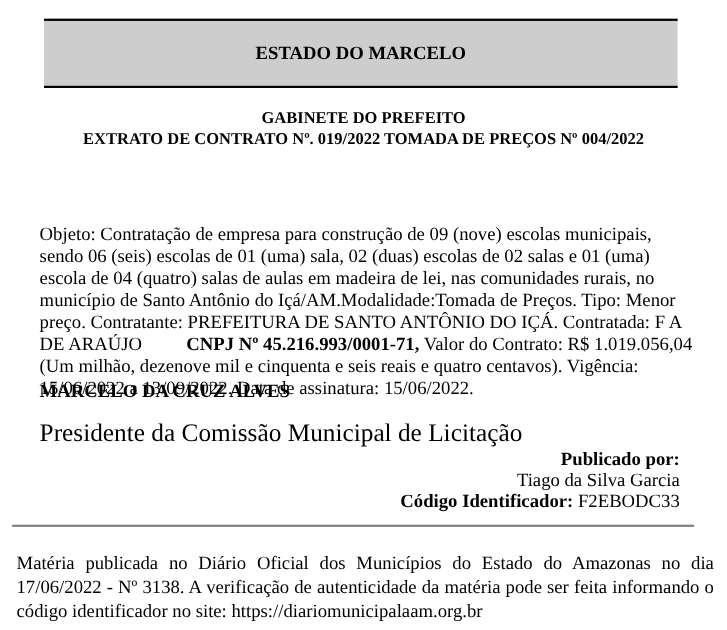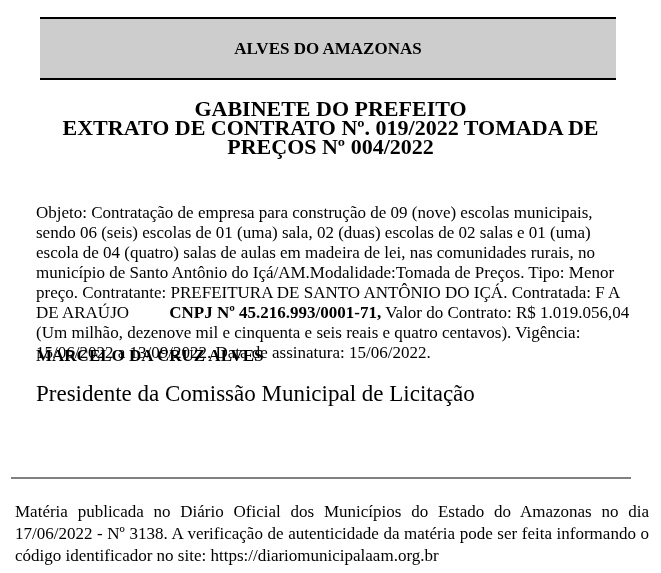--- a/index.html
+++ b/index.html
@@ -32,21 +32,21 @@
     font-size: 17px;
     line-height: 19px;
   }
   .doc-title {
     position: absolute;
     left: 30px;
     top: 99px;
     width: 601px;
     text-align: center;
     font-weight: bold;
-    font-size: 22px;
+    font-size: 15px;
     line-height: 19px;
   }
   .body-par {
     position: absolute;
     left: 36px;
     top: 186px;
     width: 596px;
     font-size: 17px;
     line-height: 20px;
     text-align: left;
@@ -91,31 +91,36 @@
     margin-top: 16px;
   }
   .b { font-weight: bold; margin-left: 36px; }
 </style>
 </head>
 <body>
 
 <div class="page">
 
   <div class="header-box">
-    <div>ALVES DO AMAZONAS</div>
+    <div>ESTADO DO MARCELO</div>
   </div>
 
   <div class="doc-title">
     <div>GABINETE DO PREFEITO</div>
     <div>EXTRATO DE CONTRATO Nº. 019/2022 TOMADA DE PREÇOS Nº 004/2022</div>
   </div>
 
   <p class="body-par"><span>Objeto: Contratação de empresa para construção de 09 (nove) escolas municipais, sendo 06 (seis) escolas de 01 (uma) sala, 02 (duas) escolas de 02 salas e 01 (uma) escola de 04 (quatro) salas de aulas em madeira de lei, nas comunidades rurais, no município de Santo Antônio do Içá/AM.Modalidade:Tomada de Preços. Tipo: Menor preço. Contratante: PREFEITURA DE SANTO ANTÔNIO DO IÇÁ. Contratada: F A DE ARAÚJO </span><span class="b">CNPJ Nº 45.216.993/0001-71,</span><span> Valor do Contrato: R$ 1.019.056,04 (Um milhão, dezenove mil e cinquenta e seis reais e quatro centavos). Vigência: 15/06/2022 a 13/09/2022. Data de assinatura: 15/06/2022.</span></p>
 
   <div class="signature-name">MARCELO DA CRUZ ALVES</div>
   <div class="signature-role">Presidente da Comissão Municipal de Licitação</div>
 
+  <div class="publication">
+    <div class="b">Publicado por:</div>
+    <div>Tiago da Silva Garcia</div>
+    <div><span class="b">Código Identificador:</span> <span>F2EBODC33</span></div>
+  </div>
 
   <div class="rule"></div>
 
   <p class="footer-par"><span>Matéria publicada no Diário Oficial dos Municípios do Estado do Amazonas no dia 17/06/2022 - Nº 3138. A verificação de autenticidade da matéria pode ser feita informando o código identificador no site: </span><span>https://diariomunicipalaam.org.br</span></p>
 
 </div>
 
 </body></html>

